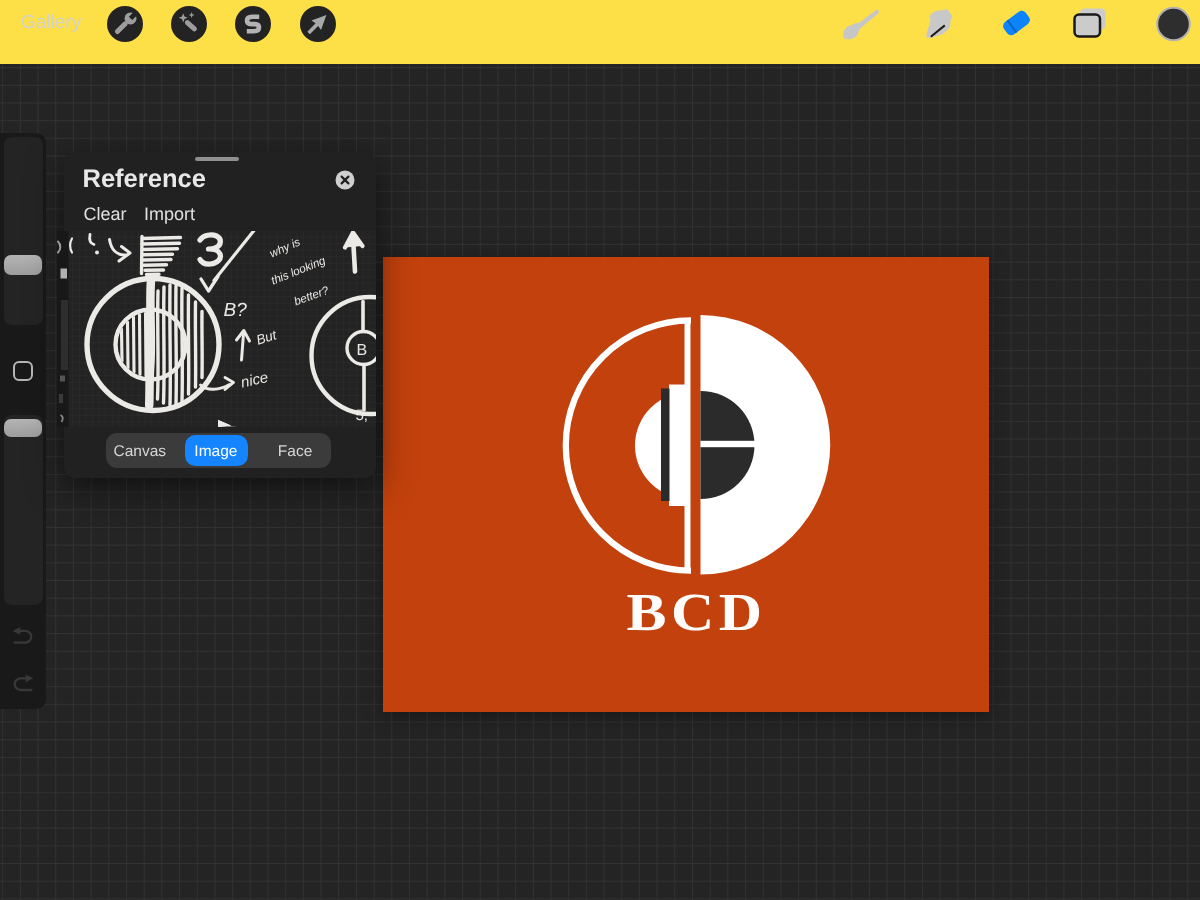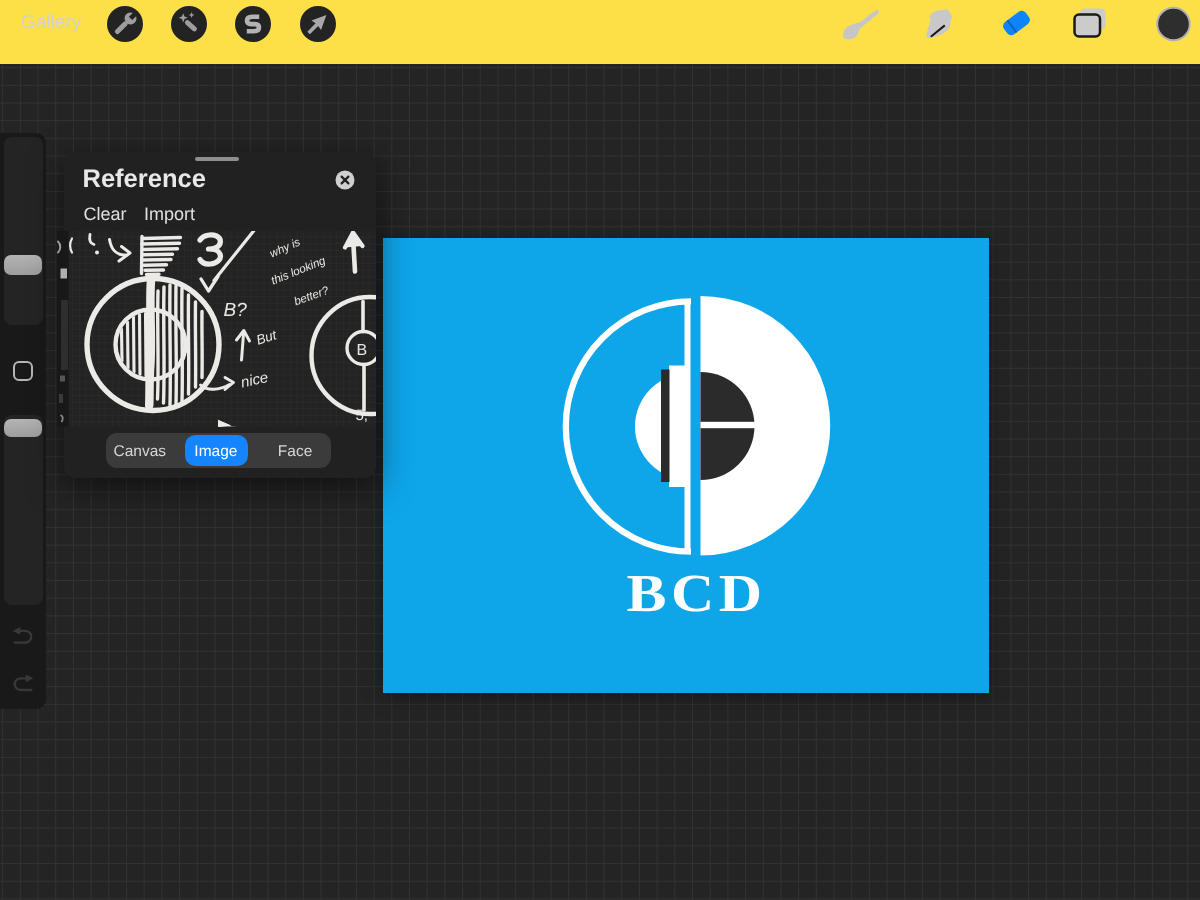--- a/index.html
+++ b/index.html
@@ -15,21 +15,21 @@
     background-size:17.7px 17.7px;background-position:2.2px 1.4px;}
   
   #toolbar{left:0;top:0;width:1200px;height:64px;background:#fde047;}
   .tbtn{width:36px;height:36px;border-radius:50%;background:#232323;top:6px;}
   
   #sidebar{left:0;top:133px;width:46px;height:576px;background:#191919;border-radius:0 10px 10px 0;}
   .track{left:4px;width:39px;background:#242424;border-radius:8px;position:absolute;}
   .handle{left:4px;width:38px;background:linear-gradient(#b4b4b4,#9d9d9d);border-radius:7px;position:absolute;}
   #sqbtn{left:13px;top:228px;width:16px;height:16px;border:2.5px solid #b5b5b5;border-radius:6px;position:absolute;}
   
-  #canvas{left:382.5px;top:238px;width:606.5px;height:454.5px;background:#0ea5e9;
+  #canvas{left:382.5px;top:257px;width:606.5px;height:454.5px;background:#c2410c;
     box-shadow:0 4px 18px rgba(0,0,0,0.35);}
   
   #panel{left:63.5px;top:152px;width:312.5px;height:326px;background:#212121;border-radius:11px;
     box-shadow:0 10px 35px rgba(0,0,0,0.55);}
   #draghandle{left:131px;top:4.5px;width:44.5px;height:4px;background:#8f8f8f;border-radius:2px;}
   #seg{left:42.5px;top:280.8px;width:224.5px;height:35.2px;background:#3b3b3b;border-radius:11px;}
   #segblue{left:79.2px;top:1.8px;width:63.3px;height:31.8px;background:#1485ff;border-radius:10.5px;}
 </style>
 </head>
 <body>

